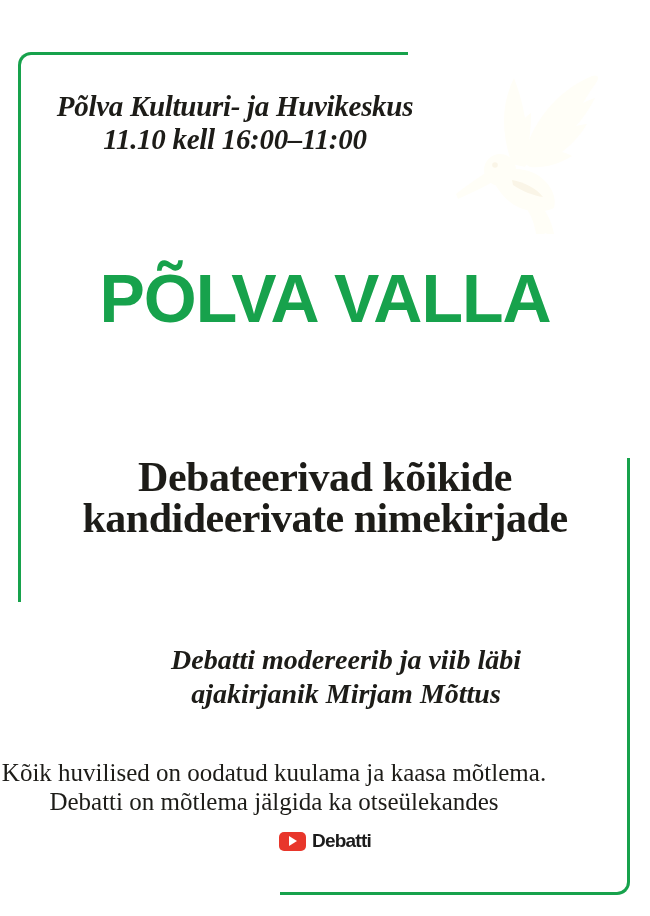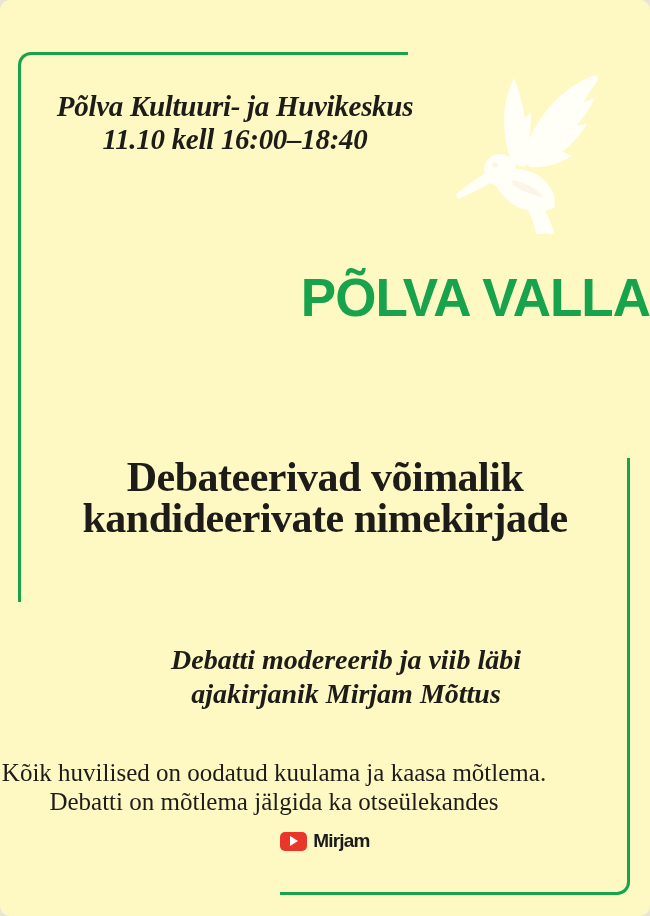--- a/index.html
+++ b/index.html
@@ -1,25 +1,24 @@
 <!DOCTYPE html>
 <html><head>
 <meta charset="utf-8">
 <style>
   * { margin: 0; padding: 0; box-sizing: border-box; }
   html, body { background: #e9e4d5; }
   .poster {
     position: relative;
     width: 650px;
     height: 916px;
-    background: #fef9c3;
+    background: #ffffff;
     overflow: hidden;
     font-family: "Liberation Serif", "DejaVu Serif", serif;
     color: #1D1C18;
-    border-radius: 10px;
   }
 
   
   .bracket-tl {
     position: absolute;
     left: 18px; top: 52px;
     width: 390px; height: 550px;
     border-top: 3px solid #17A24C;
     border-left: 3px solid #17A24C;
     border-top-left-radius: 13px;
@@ -49,24 +48,24 @@
   .bird {
     position: absolute;
     left: 450px; top: 64px;
     width: 160px; height: 170px;
   }
 
   .title {
     position: absolute;
     left: 0; top: 256px;
     width: 650px;
-    text-align: right;
+    text-align: center;
     font-family: "Liberation Sans", "DejaVu Sans", sans-serif;
     font-weight: bold;
-    font-size: 53px;
+    font-size: 68px;
     line-height: 84px;
     letter-spacing: -1px;
     color: #17A24C;
   }
   .title span { display: block; }
 
   .subtitle {
     position: absolute;
     left: 0; top: 457px;
     width: 650px;
@@ -135,55 +134,55 @@
 </head>
 <body>
 
 <div class="poster">
 
   <div class="bracket-tl"></div>
   <div class="bracket-br"></div>
 
   <div class="header-block">
     <span>Põlva Kultuuri- ja Huvikeskus</span>
-    <span>11.10 kell 16:00–18:40</span>
+    <span>11.10 kell 16:00–11:00</span>
   </div>
 
   <svg class="bird" viewBox="0 0 160 170" aria-hidden="true">
     <g fill="#FFFEF7">
       <path d="M72,98 C80,62 104,28 142,12 C148,10 150,13 146,19 C141,26 137,32 133,39 C137,37 141,35 145,34 C139,46 133,54 126,62 C130,61 134,60 137,60 C129,73 121,81 112,88 C116,89 119,90 122,92 C108,101 94,104 80,103 Z"></path>
       <path d="M62,100 C52,72 50,42 64,14 C70,30 73,42 75,54 C77,52 79,50 81,49 C81,62 80,72 78,82 C80,81 82,80 84,80 C82,90 79,96 75,103 Z"></path>
       <circle cx="50" cy="106" r="16"></circle>
       <path d="M6,130 C20,119 32,111 46,102 L52,112 C40,120 24,128 8,135 Z"></path>
       <path d="M42,112 C60,100 84,104 96,118 C104,127 106,136 104,144 C92,150 72,148 60,138 C50,130 44,120 42,112 Z"></path>
       <path d="M90,140 C98,150 103,160 105,176 C101,172 98,170 95,169 C93,172 91,175 87,178 C86,164 82,152 76,144 Z"></path>
       <circle cx="45" cy="101" r="2.8" fill="#FAF5E7"></circle>
       <path d="M62,116 C74,118 86,124 93,133 C84,132 72,127 63,121 Z" fill="#FAF5E7"></path>
     </g>
   </svg>
 
   <h1 class="title">
     <span>PÕLVA VALLA</span>
   </h1>
 
   <div class="subtitle">
-    <span>Debateerivad võimalik</span>
+    <span>Debateerivad kõikide</span>
     <span>kandideerivate nimekirjade</span>
   </div>
 
   <div class="moderator">
     <span>Debatti modereerib ja viib läbi</span>
     <span>ajakirjanik Mirjam Mõttus</span>
   </div>
 
   <div class="footer-text">
     <span>Kõik huvilised on oodatud kuulama ja kaasa mõtlema.</span>
     <span>Debatti on mõtlema jälgida ka otseülekandes</span>
   </div>
 
   <div class="yt-row">
     <div class="yt-icon">
       <div class="yt-play"></div>
     </div>
-    <span class="yt-label">Mirjam</span>
+    <span class="yt-label">Debatti</span>
   </div>
 
 </div>
 
 </body></html>

